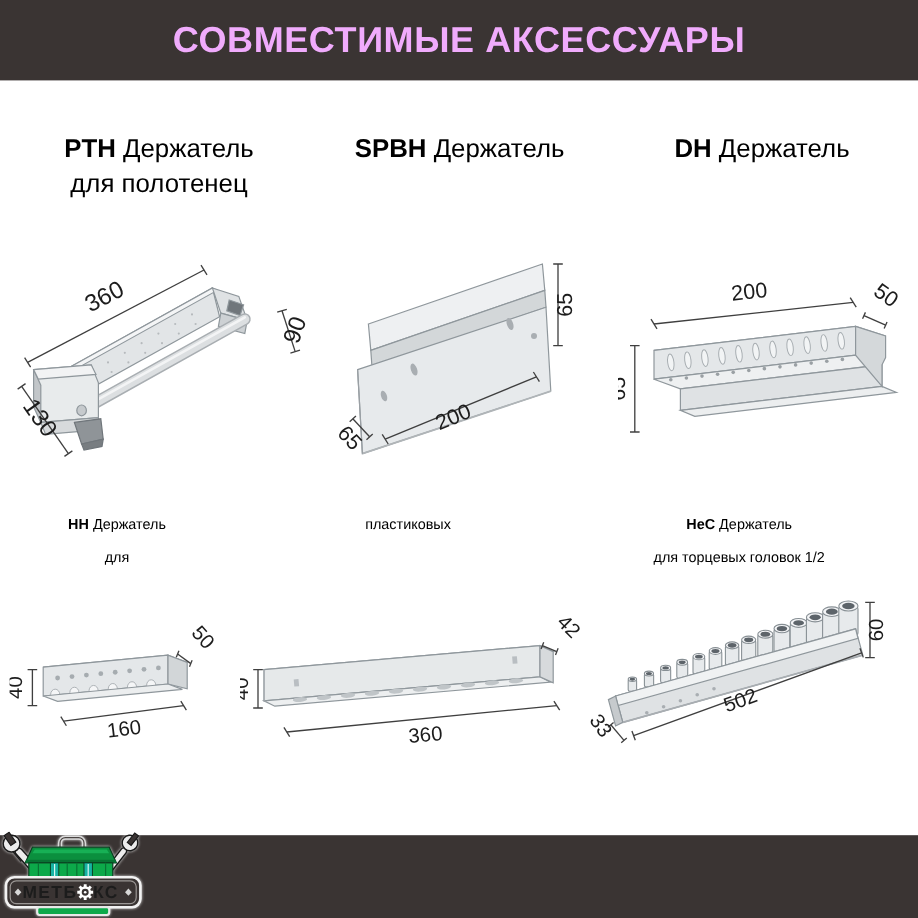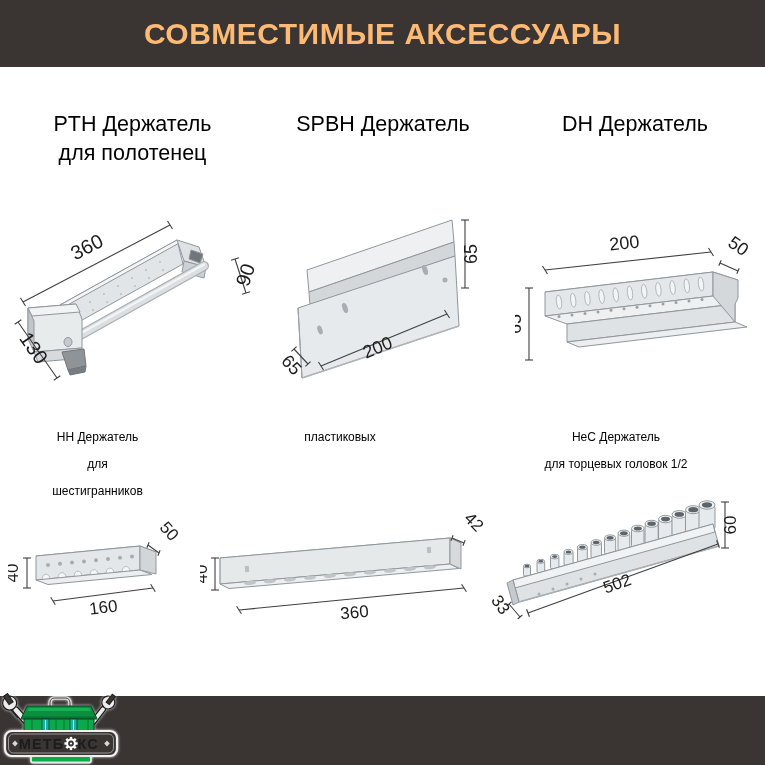--- a/index.html
+++ b/index.html
@@ -1,24 +1,24 @@
 <!DOCTYPE html>
 <html><head>
 <meta charset="utf-8">
 <style>
   html,body{margin:0;padding:0}
   body{width:765px;height:765px;position:relative;background:#fff;overflow:hidden;
        font-family:"Liberation Sans","DejaVu Sans",sans-serif}
   .bar{position:absolute;left:0;width:765px;background:#3a3433}
   #header{top:0;height:67px;display:flex;align-items:center;justify-content:center}
-  #header h1{margin:4px;color:#fdba74;font-size:30px;font-weight:700;letter-spacing:.5px}
+  #header h1{margin:4px;color:#f0abfc;font-size:30px;font-weight:700;letter-spacing:.5px}
   #footer{top:696px;height:69px}
   .card-title{position:absolute;text-align:center;color:#000;font-size:21.5px;line-height:29px}
   .card-title.r2{font-size:12px;line-height:27px}
-  .code{font-weight:400}
+  .code{font-weight:700}
   svg.draw{position:absolute}
   svg text{font-family:"Liberation Sans","DejaVu Sans",sans-serif;fill:#1c1c1c}
   .dim line{stroke:#3f3f3f;stroke-width:1.1}
   .t1{left:15px;top:110px;width:235px}
   .t2{left:263px;top:110px;width:240px}
   .t3{left:520px;top:110px;width:230px}
   .t4{left:5px;top:424px;width:185px}
   .t5{left:225px;top:424px;width:230px}
   .t6{left:480px;top:424px;width:272px}
   #logo{position:absolute;left:1px;top:693px;filter:drop-shadow(0 0 1.5px rgba(255,255,255,.85))}
@@ -209,21 +209,20 @@
         <line x1="10" y1="128" x2="18" y2="128"></line>
     </g>
     <text x="6" y="92" font-size="18" text-anchor="middle" transform="rotate(-90 6 92)">65</text>
   </svg>
 </section>
 
 <section>
   <div class="card-title t4 r2">
     <div><span class="code">HH</span> <span>Держатель</span></div>
     <div>для</div>
-    <div>шестигранников</div>
   </div>
   <svg class="draw" style="left:8px;top:512px" width="175" height="115" viewBox="0 0 175 115">
     <g stroke="#8f979c" stroke-width="1">
       <polygon points="28,44 132,34 148,40 44,50" fill="#f0f2f3"></polygon>
       <g fill="#aeb3b7" stroke="none">
         <circle cx="40" cy="45.5" r="1.4"></circle>
           <circle cx="52" cy="44.3" r="1.4"></circle>
           <circle cx="64" cy="43.1" r="1.4"></circle>
           <circle cx="76" cy="41.9" r="1.4"></circle>
           <circle cx="88" cy="40.7" r="1.4"></circle>

